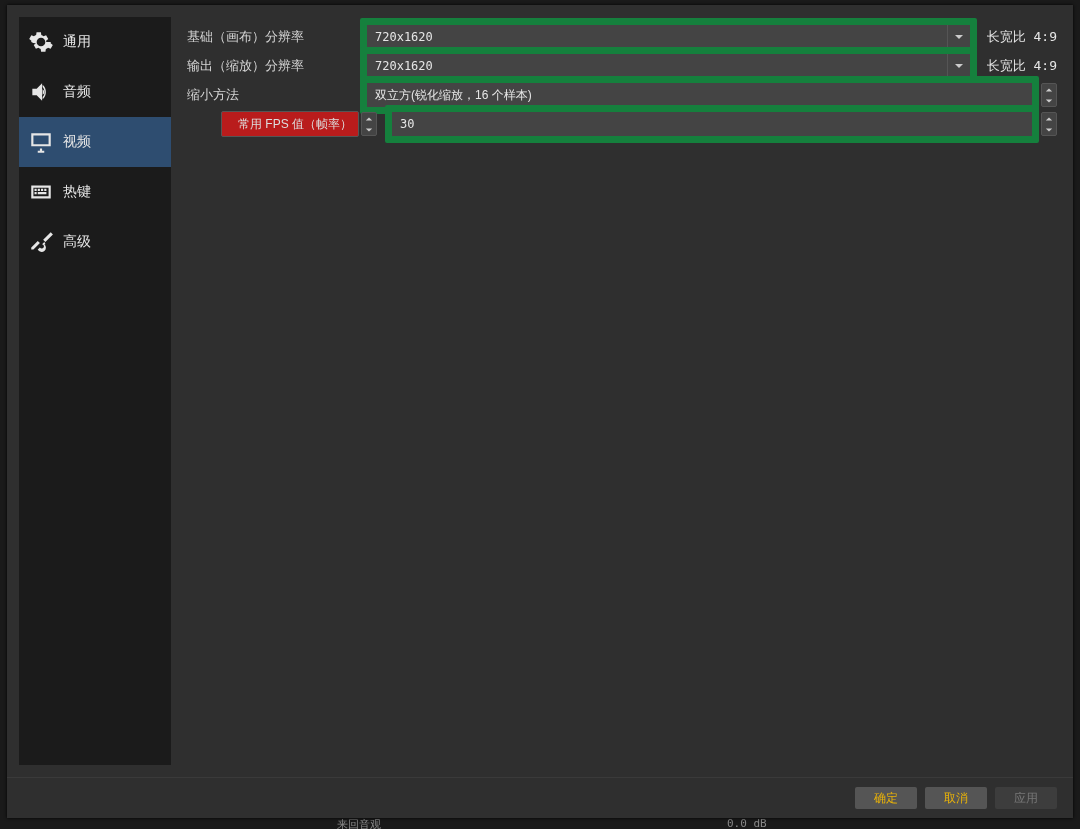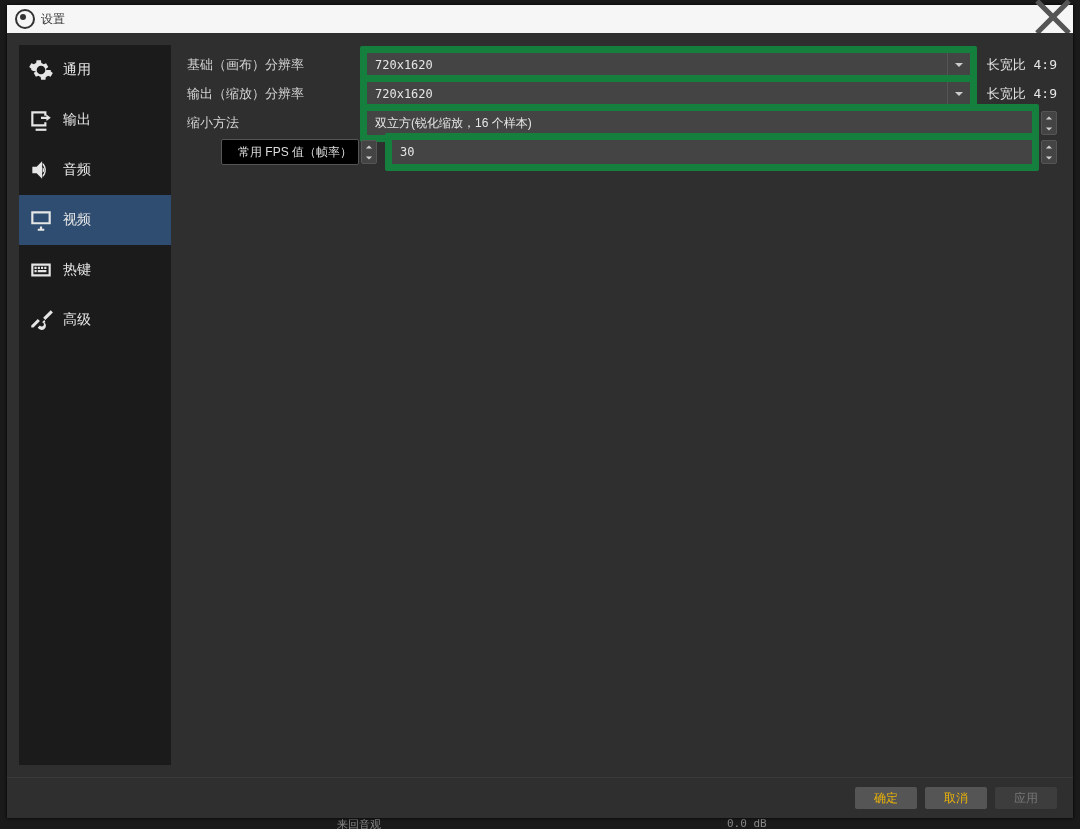--- a/index.html
+++ b/index.html
@@ -14,21 +14,21 @@
 .sidebar{width:152px;background:#1b1b1b;margin:12px 0 12px 12px;display:flex;flex-direction:column}
 .sitem{height:50px;display:flex;align-items:center;color:#e6e6e6;cursor:pointer}
 .sitem.active{background:#2e4d70}
 .sitem .icon{width:44px;display:flex;align-items:center;justify-content:center}
 .sitem svg{width:26px;height:26px;fill:#e6e6e6}
 .sitem .label{font-size:14px}
 .content{flex:1;padding:18px 16px 0 16px}
 .row{display:flex;align-items:center;height:28px;margin-bottom:1px}
 .row .lbl{text-align:left;padding-right:8px;color:#d5d5d5;font-size:13px;white-space:nowrap}
 .row .lbl.w180{width:165px}
-.row .lblbox{height:24px;background:#000000;border:1px solid #555;display:flex;align-items:center;border-radius:2px;color:#ddd;font-size:12px;padding:0 6px}
+.row .lblbox{height:24px;background:#b91c1c;border:1px solid #555;display:flex;align-items:center;border-radius:2px;color:#ddd;font-size:12px;padding:0 6px}
 .combo{height:24px;background:#444;border:7px solid #15803d;display:flex;align-items:center;border-radius:2px;color:#e6e6e6;font-size:12px}
 .combo .ctxt{flex:1;padding:0 8px;font-family:Consolas,monospace}
 .combo .cbtn{width:22px;height:100%;border-left:1px solid #555;display:flex;align-items:center;justify-content:center;cursor:pointer}
 .combo .cbtn svg{width:10px;height:10px;fill:#ccc}
 .spin{height:22px;width:14px;display:flex;flex-direction:column;border:1px solid #555;background:#444;border-radius:2px;margin-left:2px}
 .spin div{flex:1;display:flex;align-items:center;justify-content:center;cursor:pointer}
 .spin svg{width:8px;height:6px;fill:#ccc}
 .aspect{padding-left:10px;font-family:Consolas,monospace;font-size:13px;color:#e6e6e6}
 .footer{height:40px;background:#2f2f2f;border-top:1px solid #3a3a3a;display:flex;align-items:center;justify-content:flex-end;padding-right:16px;gap:8px}
 .btn{width:62px;height:22px;background:#555;color:#eab308;font-size:12px;border:none;border-radius:2px;cursor:pointer}
@@ -40,49 +40,30 @@
 </head>
 <body>
 
 <div class="bgstrip">
   <span class="l">来回音观</span>
   <span class="r">0.0 dB</span>
 </div>
 
 <div class="dlg">
 
-  <div class="titlebar">
-    <div class="ticon"></div>
-    <div class="ttxt">设置</div>
-    <div class="spacer"></div>
-    <div class="x">
-      <svg viewBox="0 0 10 10">
-          <path d="M1 1 L9 9 M9 1 L1 9" stroke="#555" stroke-width="1.3" fill="none"></path>
-        </svg>
-    </div>
-  </div>
 
   <div class="body">
     <div class="sidebar">
       <div class="sitem">
         <span class="icon">
           <svg viewBox="0 0 24 24">
               <path d="M12 8a4 4 0 100 8 4 4 0 000-8zm9 4a7 7 0 01-.1 1.2l2 1.6-2 3.4-2.4-.9a7 7 0 01-2 1.2l-.4 2.5h-4l-.4-2.5a7 7 0 01-2-1.2l-2.4.9-2-3.4 2-1.6A7 7 0 013 12a7 7 0 01.1-1.2l-2-1.6 2-3.4 2.4.9a7 7 0 012-1.2L7.9 3h4l.4 2.5a7 7 0 012 1.2l2.4-.9 2 3.4-2 1.6c.1.4.1.8.1 1.2z"></path>
             </svg>
         </span>
         <span class="label">通用</span>
-      </div>
-      <div class="sitem">
-        <span class="icon">
-          <svg viewBox="0 0 24 24">
-              <path d="M3 4h14v4h-2V6H5v10h10v-2h2v4H3V4zm18 6l-4-3v2h-5v2h5v2l4-3z"></path>
-              <path d="M7 20h10v2H7z"></path>
-            </svg>
-        </span>
-        <span class="label">输出</span>
       </div>
       <div class="sitem">
         <span class="icon">
           <svg viewBox="0 0 24 24">
               <path d="M4 9v6h4l5 5V4L8 9H4zm11 3a3 3 0 00-1.5-2.6v5.2A3 3 0 0015 12zm-1.5-6.7v2a7 7 0 010 9.4v2a9 9 0 000-13.4z"></path>
             </svg>
         </span>
         <span class="label">音频</span>
       </div>
       <div class="sitem active">

